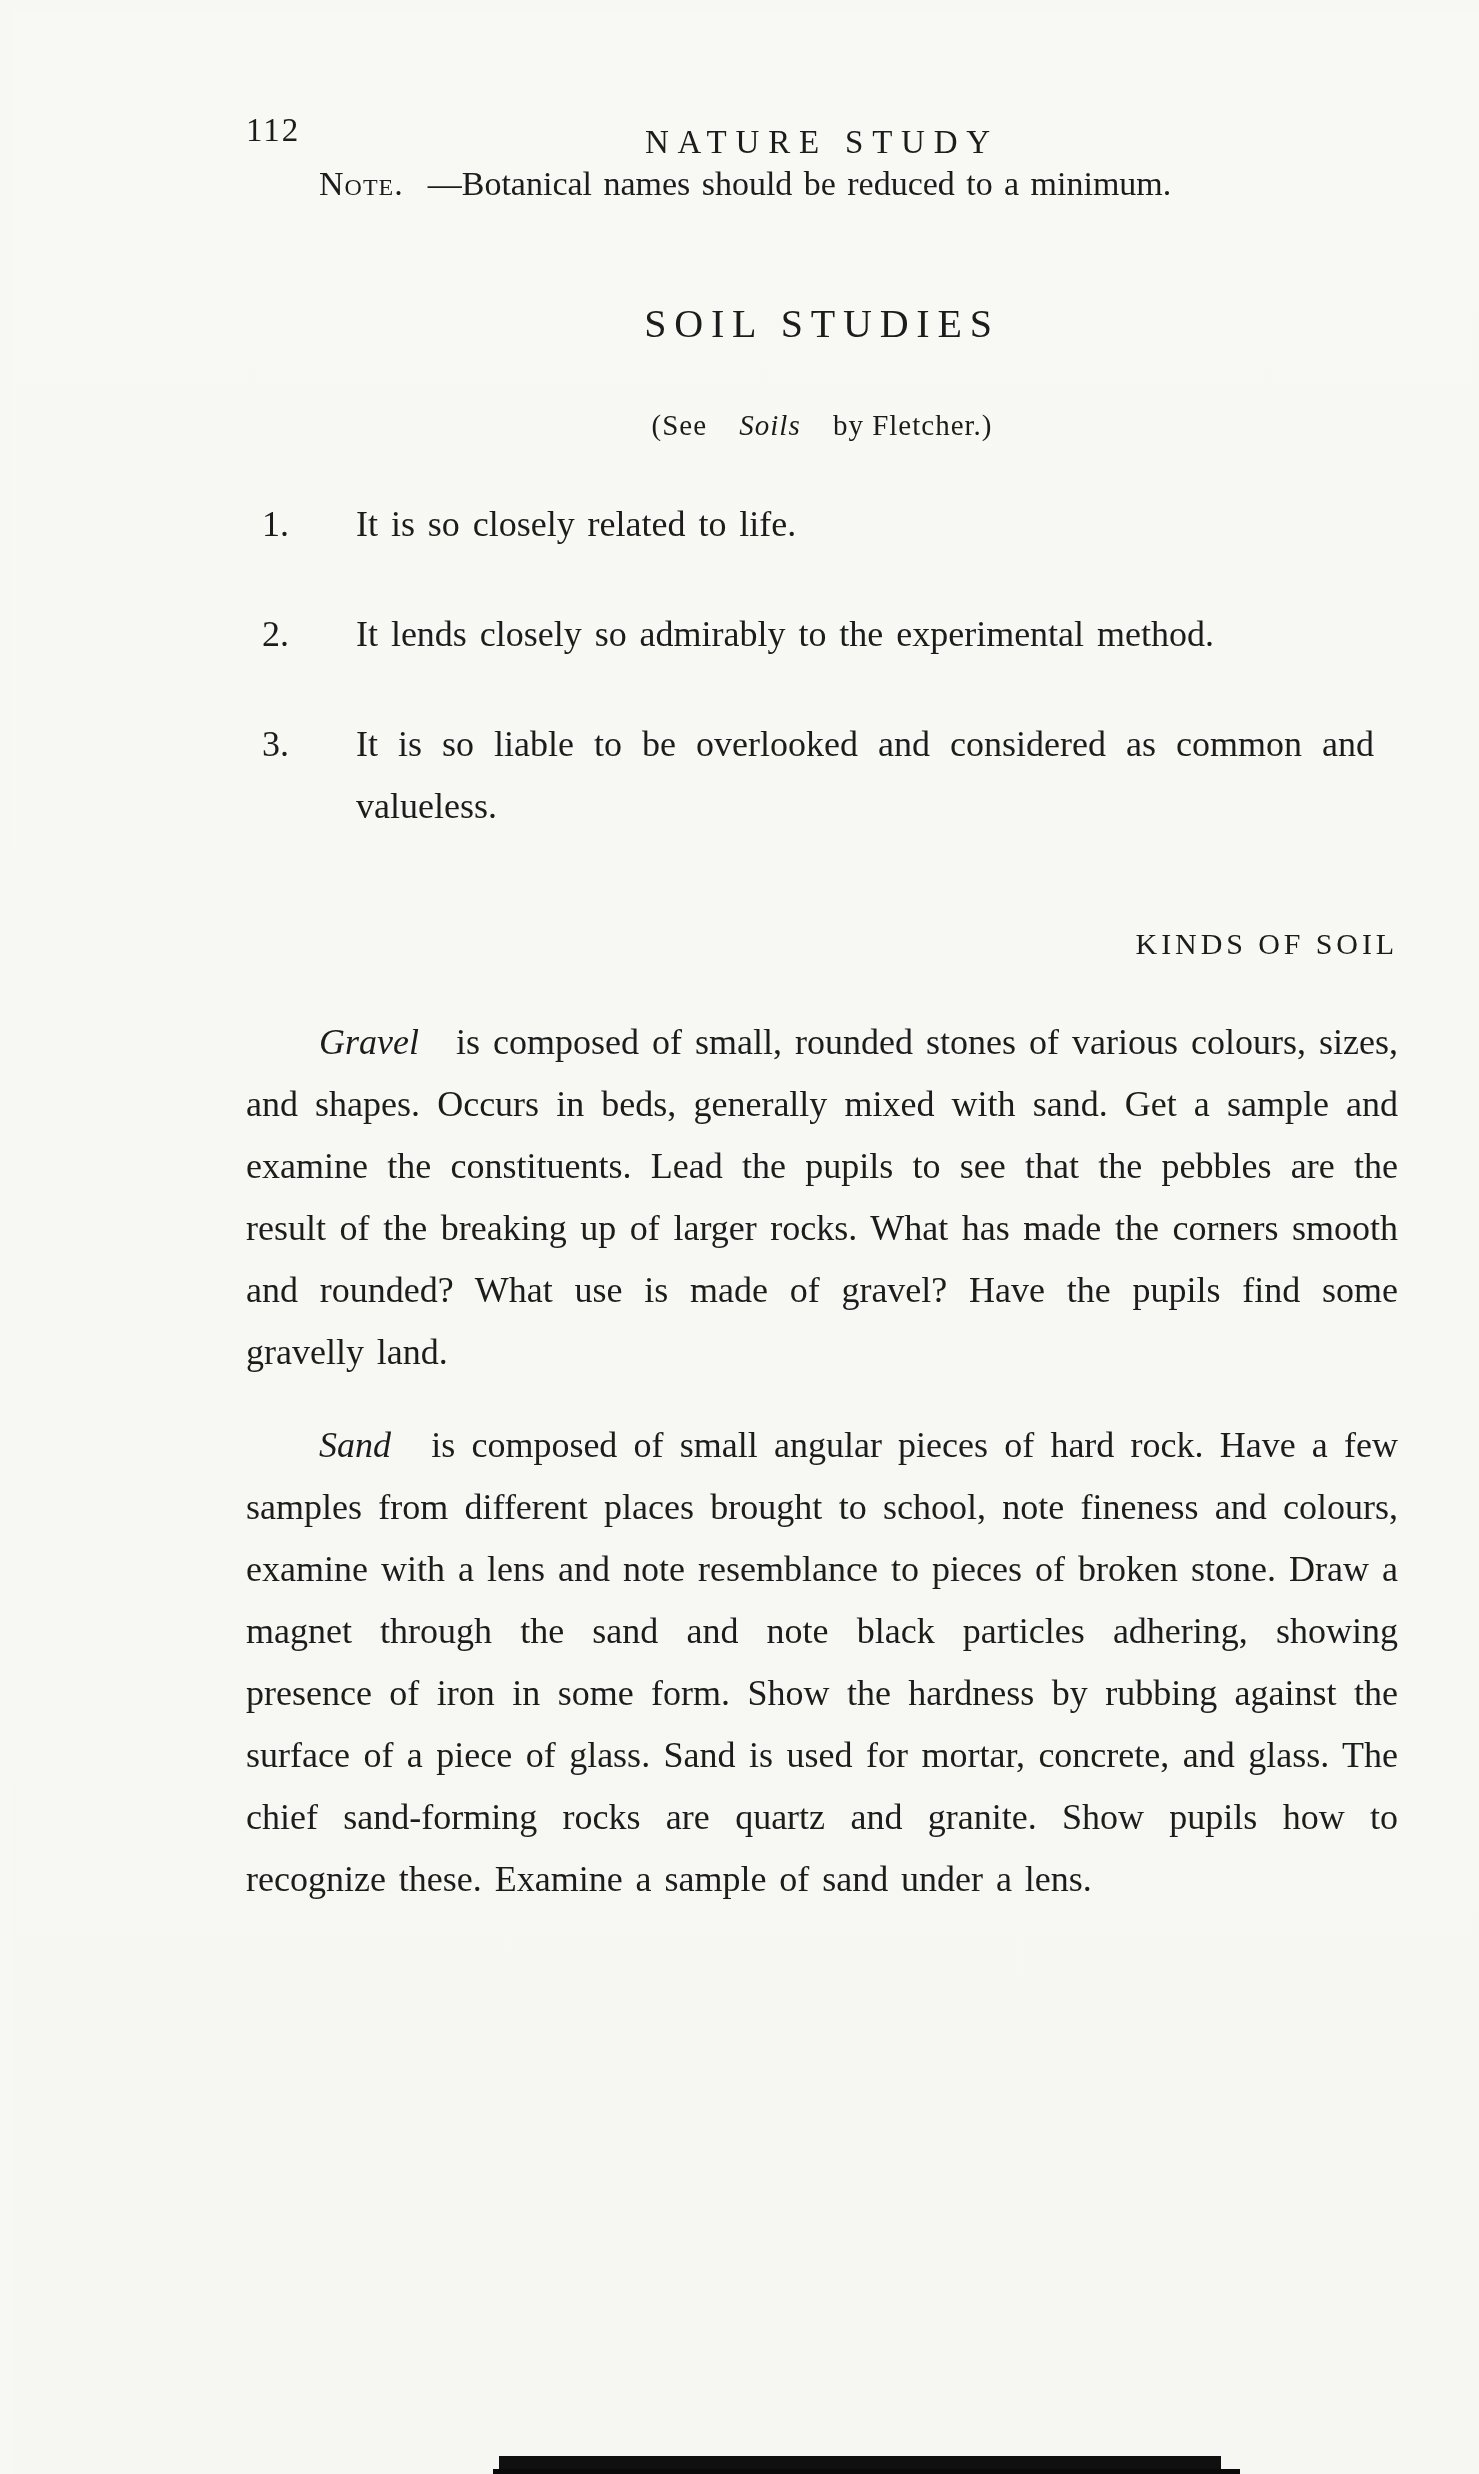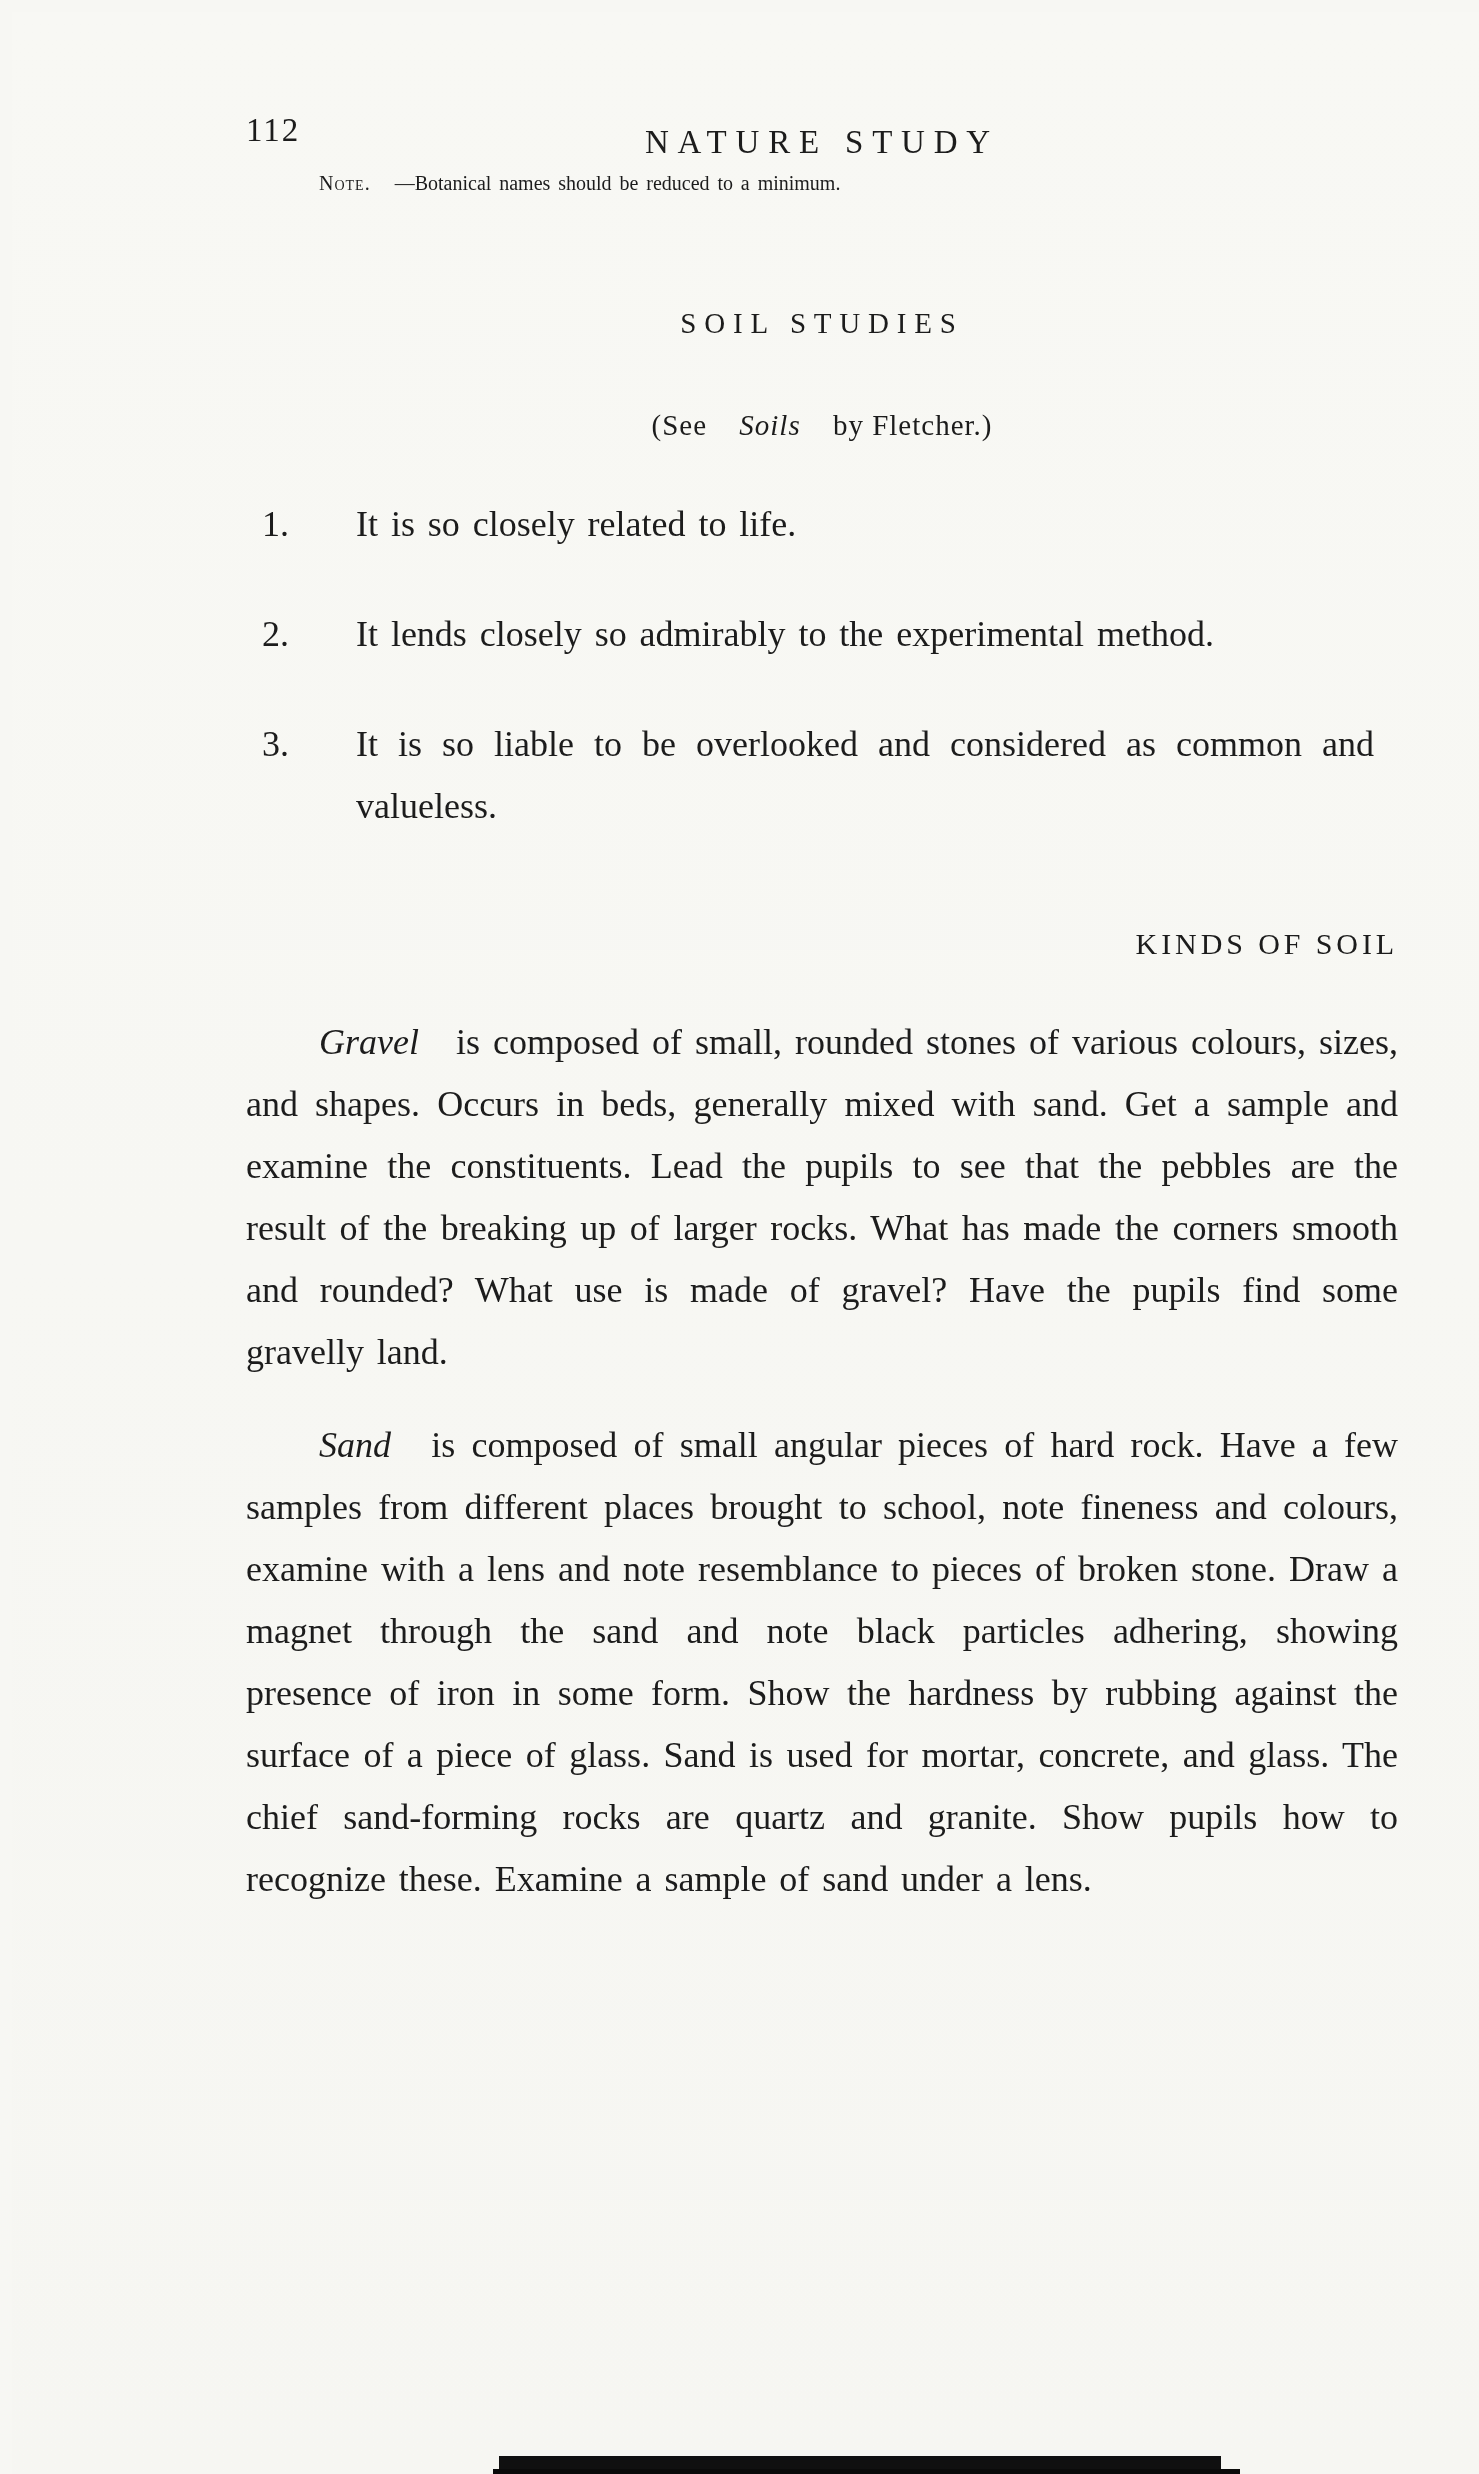--- a/index.html
+++ b/index.html
@@ -41,30 +41,30 @@
   .para {
     font-size: 36px;
     line-height: 62px;
     text-align: justify;
     text-indent: 61px;
     word-spacing: 3.9px;
   }
   .para .lead-italic { font-style: italic; }
   .p-intro { margin-top: 37px; }
   .note {
-    font-size: 20px;
+    font-size: 34px;
     line-height: 59px;
     text-indent: 61px;
     word-spacing: 2.9px;
   }
   .note .sc { font-variant: small-caps; letter-spacing: 1px; }
   .h-soil {
     margin-top: 65px;
     text-align: center;
-    font-size: 29px;
+    font-size: 40px;
     line-height: 43px;
     letter-spacing: 7.8px;
   }
   .sub {
     margin-top: 37px;
     text-align: center;
     font-size: 29px;
     line-height: 39px;
     letter-spacing: 1px;
   }

